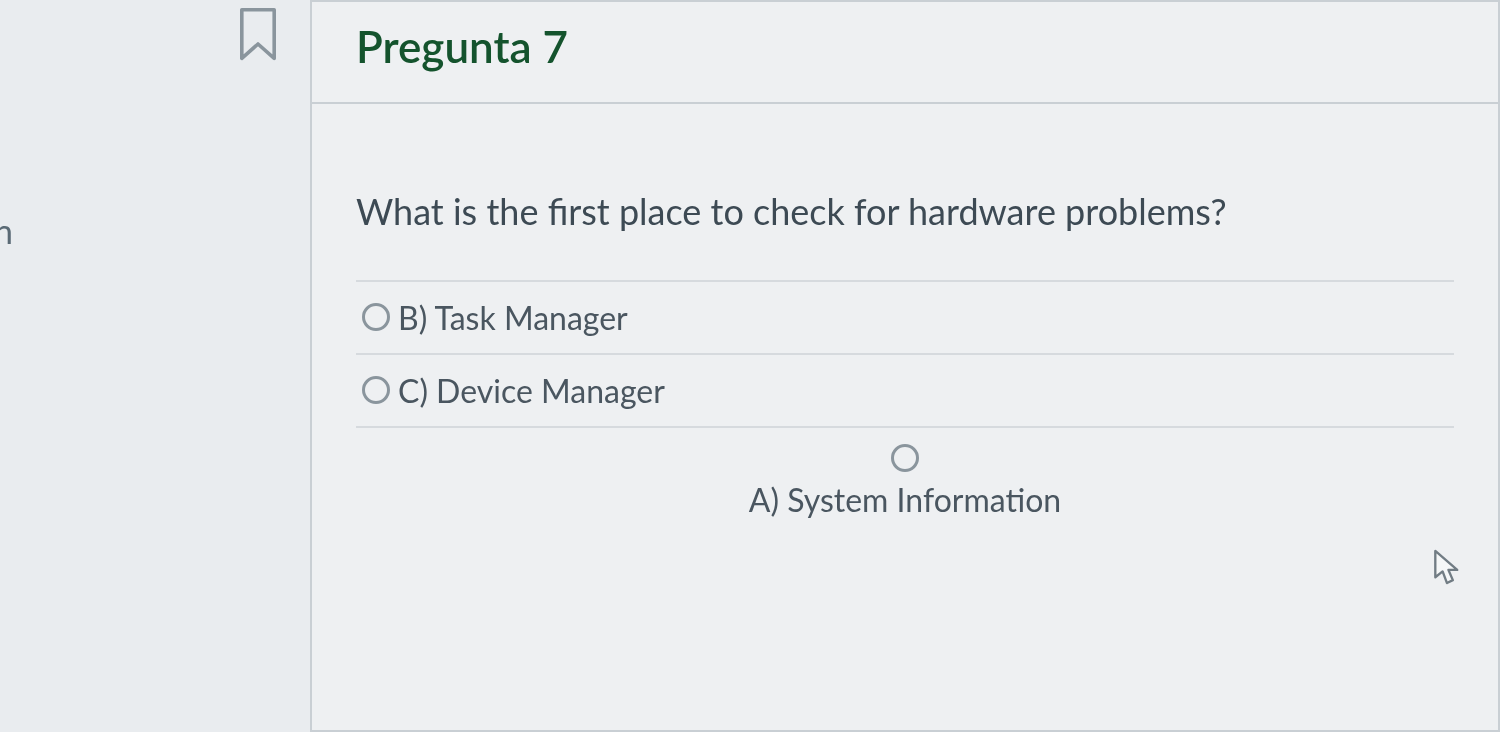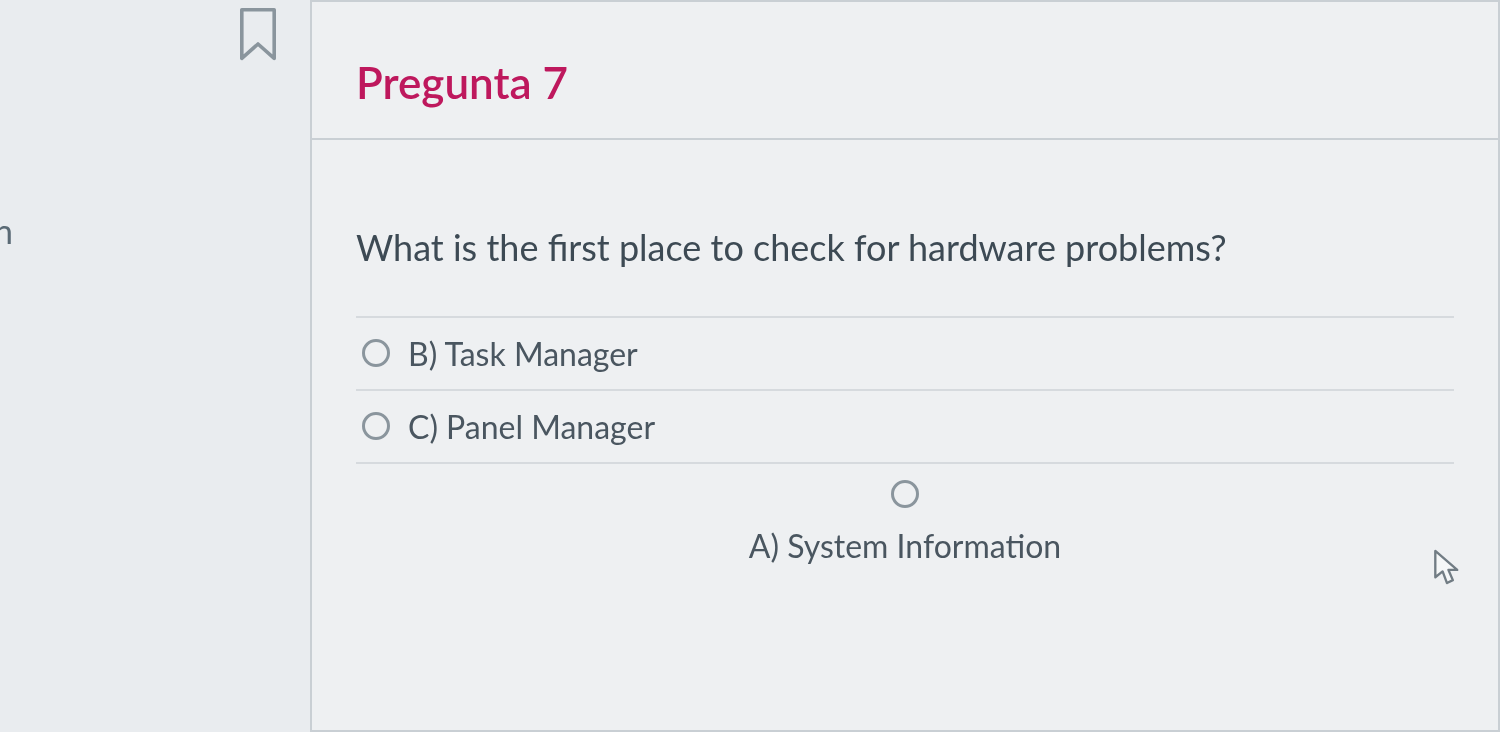--- a/index.html
+++ b/index.html
@@ -49,40 +49,39 @@
     flex-direction: column;
   }
   .question-header {
     border-bottom: 2px solid #c9cfd4;
     padding: 18px 44px 30px 44px;
     position: relative;
   }
   .question-title {
     font-size: 44px;
     font-weight: 600;
-    color: #be185d;
-    margin-top: 36px;
+    color: #14532d;
   }
   .question-body {
     padding: 56px 44px 20px 44px;
     margin-top: 27px;
   }
   .question-text {
     font-size: 36px;
     color: #3d4a54;
     line-height: 1.35;
     padding-bottom: 44px;
   }
   .options {
     border-top: 2px solid #d6dade;
   }
   .option-row {
     display: flex;
     align-items: center;
-    gap: 18px;
+    gap: 8px;
     padding: 16px 6px 16px 6px;
     border-bottom: 2px solid #d6dade;
     cursor: pointer;
   }
   .option-row:last-child { border-bottom: none; flex-direction: column; }
   .radio {
     width: 28px;
     height: 28px;
     border: 3px solid #8a959d;
     border-radius: 50%;
@@ -125,21 +124,21 @@
       <div class="question-text">What is the first place to check for hardware problems?</div>
       <div class="options">
 
         <label class="option-row">
           <span class="radio"></span>
           <span class="option-label">B) Task Manager</span>
         </label>
 
         <label class="option-row">
           <span class="radio"></span>
-          <span class="option-label">C) Panel Manager</span>
+          <span class="option-label">C) Device Manager</span>
         </label>
 
 
         <label class="option-row">
           <span class="radio"></span>
           <span class="option-label">A) System Information</span>
         </label>
 
       </div>
     </div>

